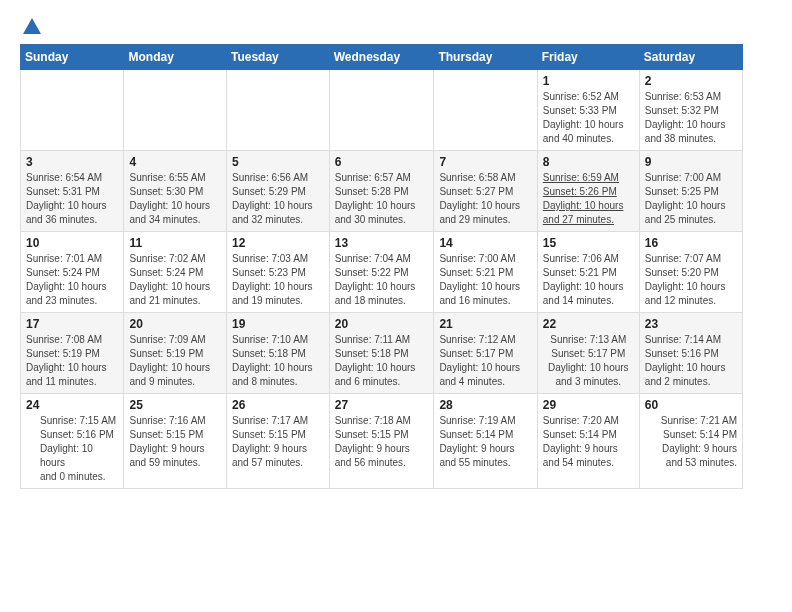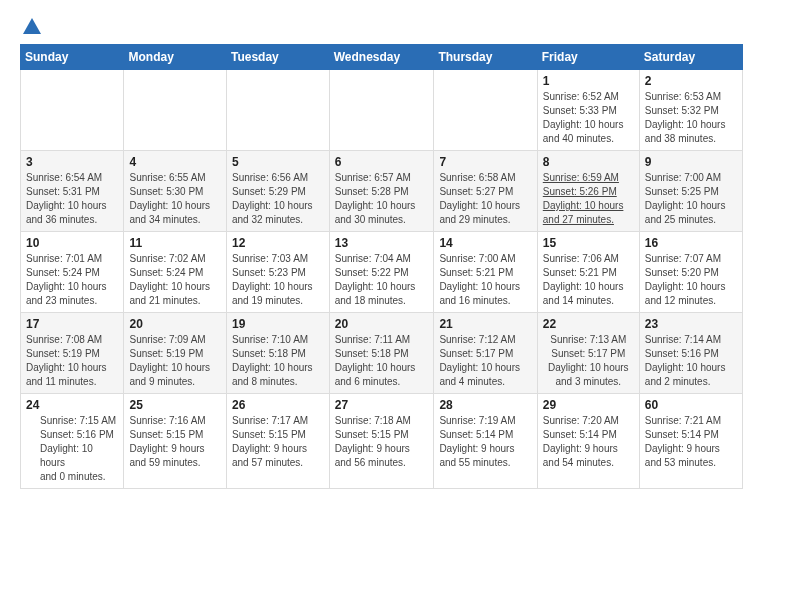--- a/index.html
+++ b/index.html
@@ -337,21 +337,21 @@
           </td>
           <td>
             <span class="day-number">29</span>
             <div class="day-info" style="white-space: pre-line;">Sunrise: 7:20 AM
 Sunset: 5:14 PM
 Daylight: 9 hours
 and 54 minutes.</div>
           </td>
           <td>
             <span class="day-number">60</span>
-            <div class="day-info" style="white-space: pre-line;">Sunrise: 7:21 AM
+            <div class="day-info" style="white-space: pre-line; text-align: right;">Sunrise: 7:21 AM
 Sunset: 5:14 PM
 Daylight: 9 hours
 and 53 minutes.</div>
           </td>
         </tr>
       </tbody>
   </table>
 </div>
 
 </body></html>

